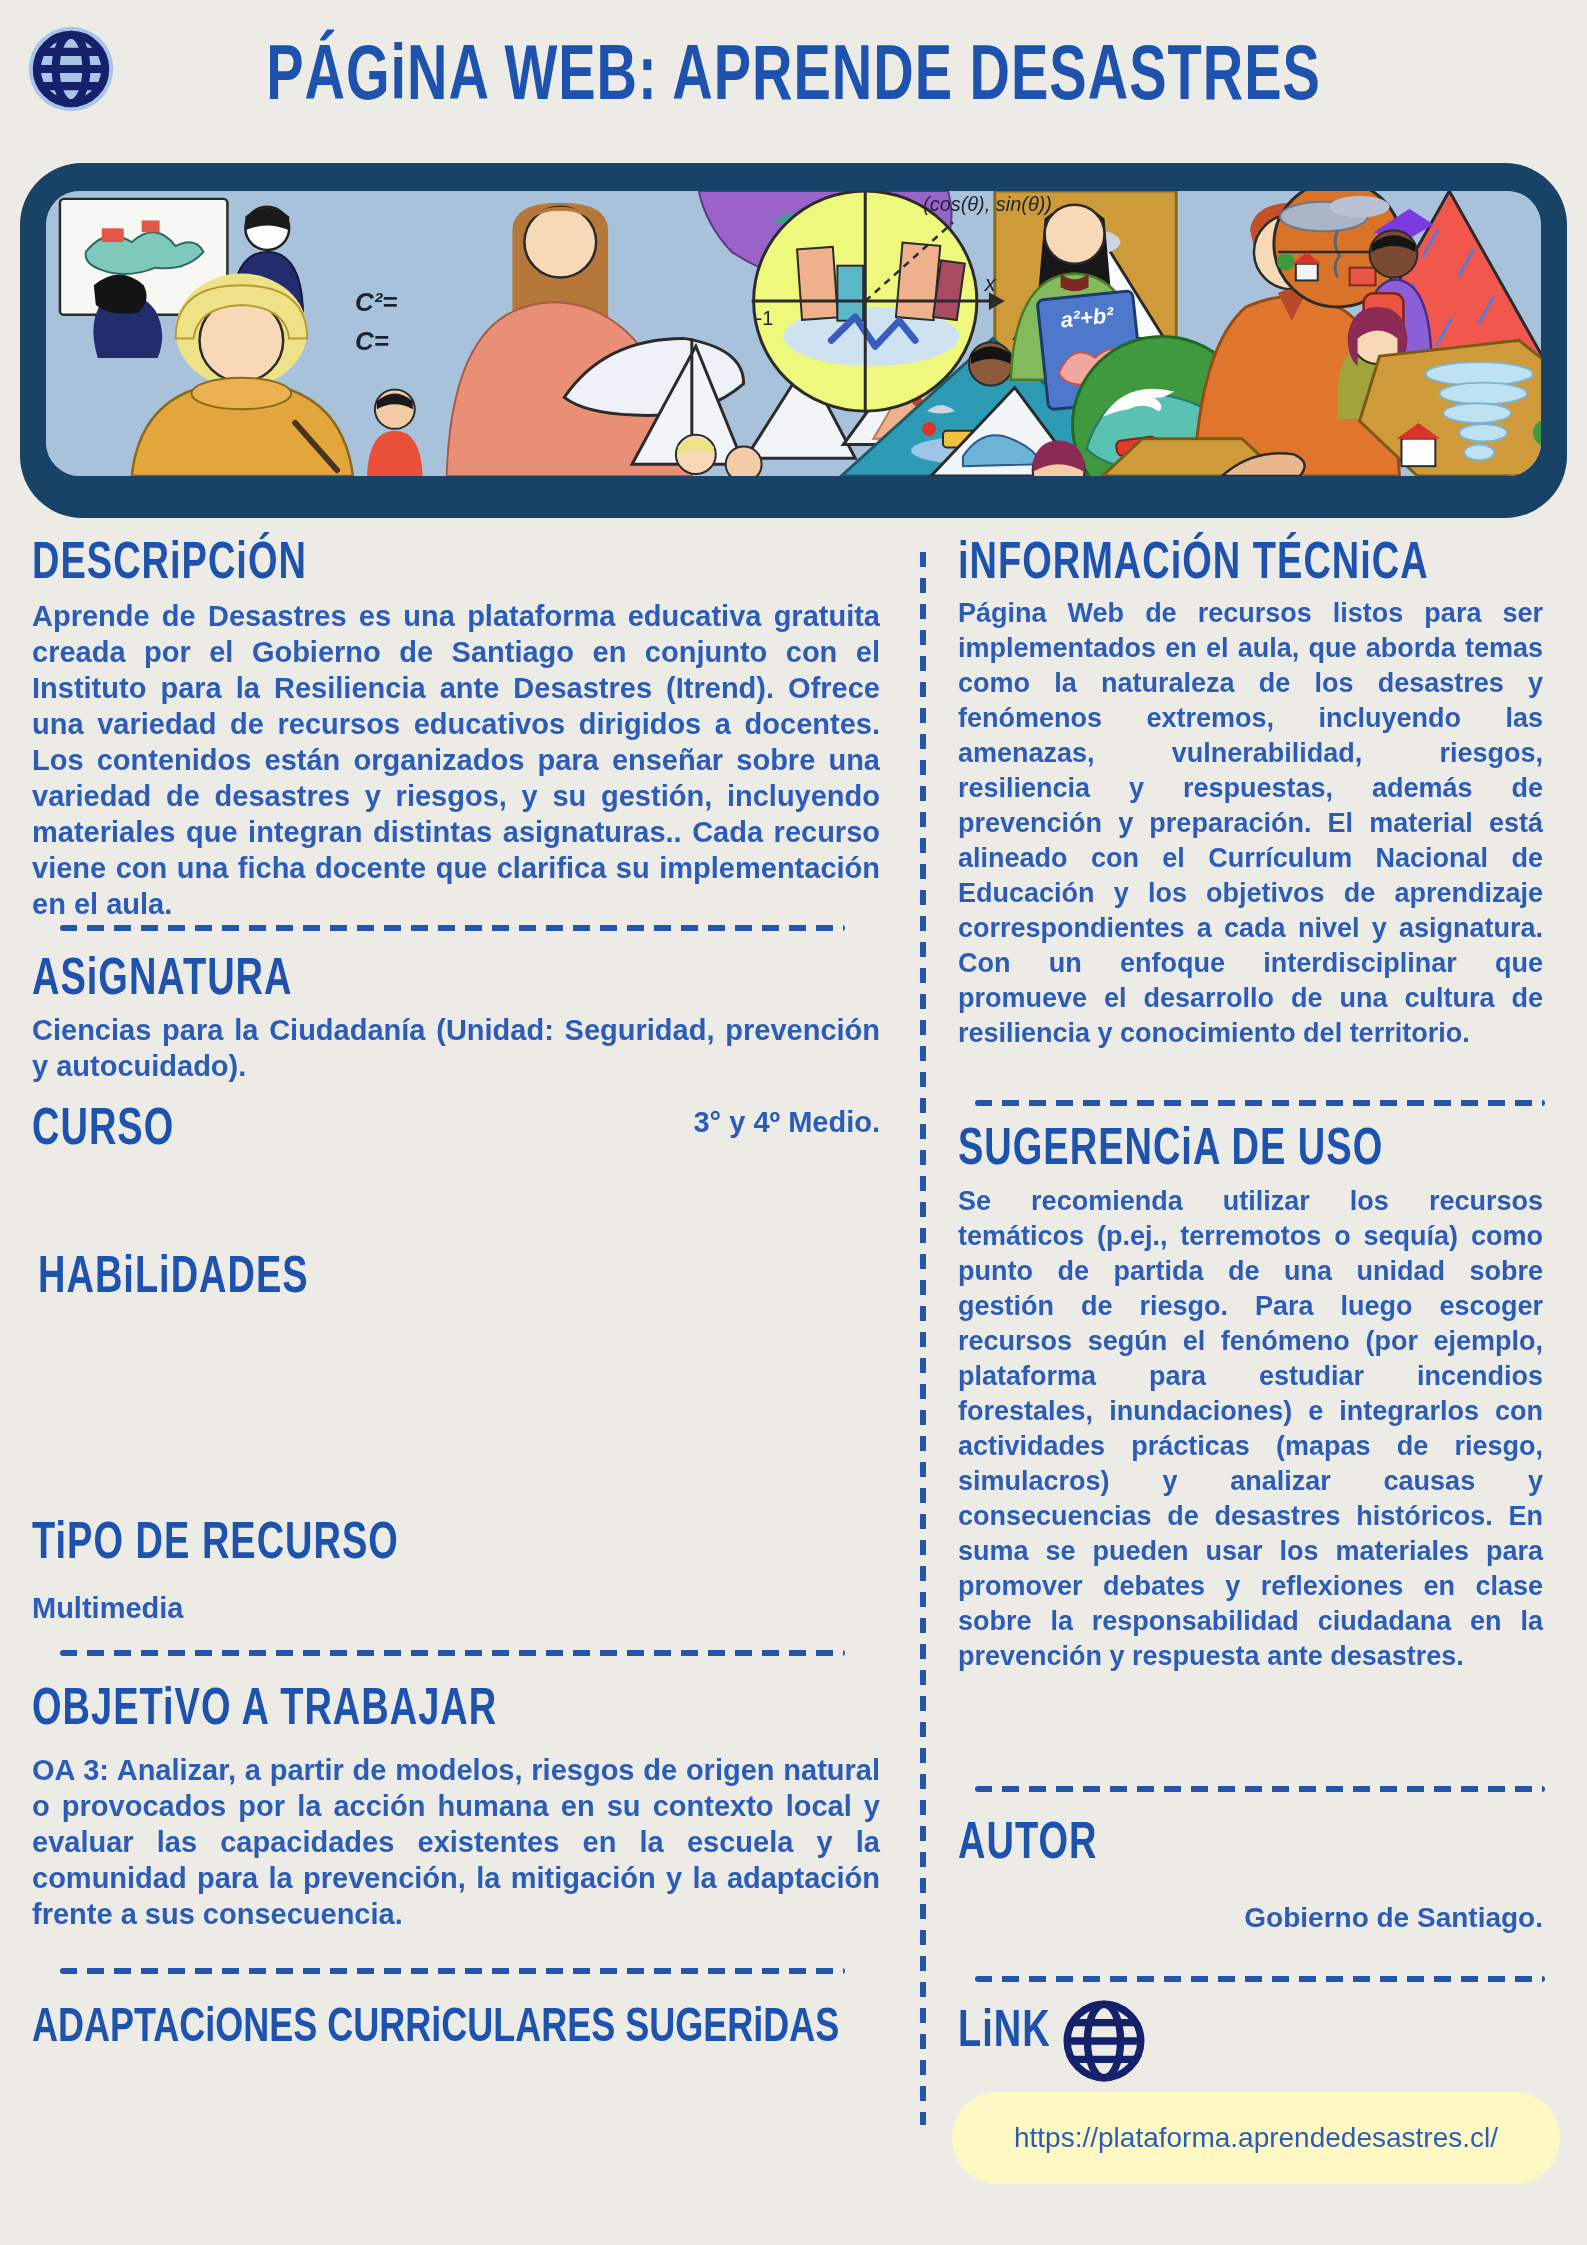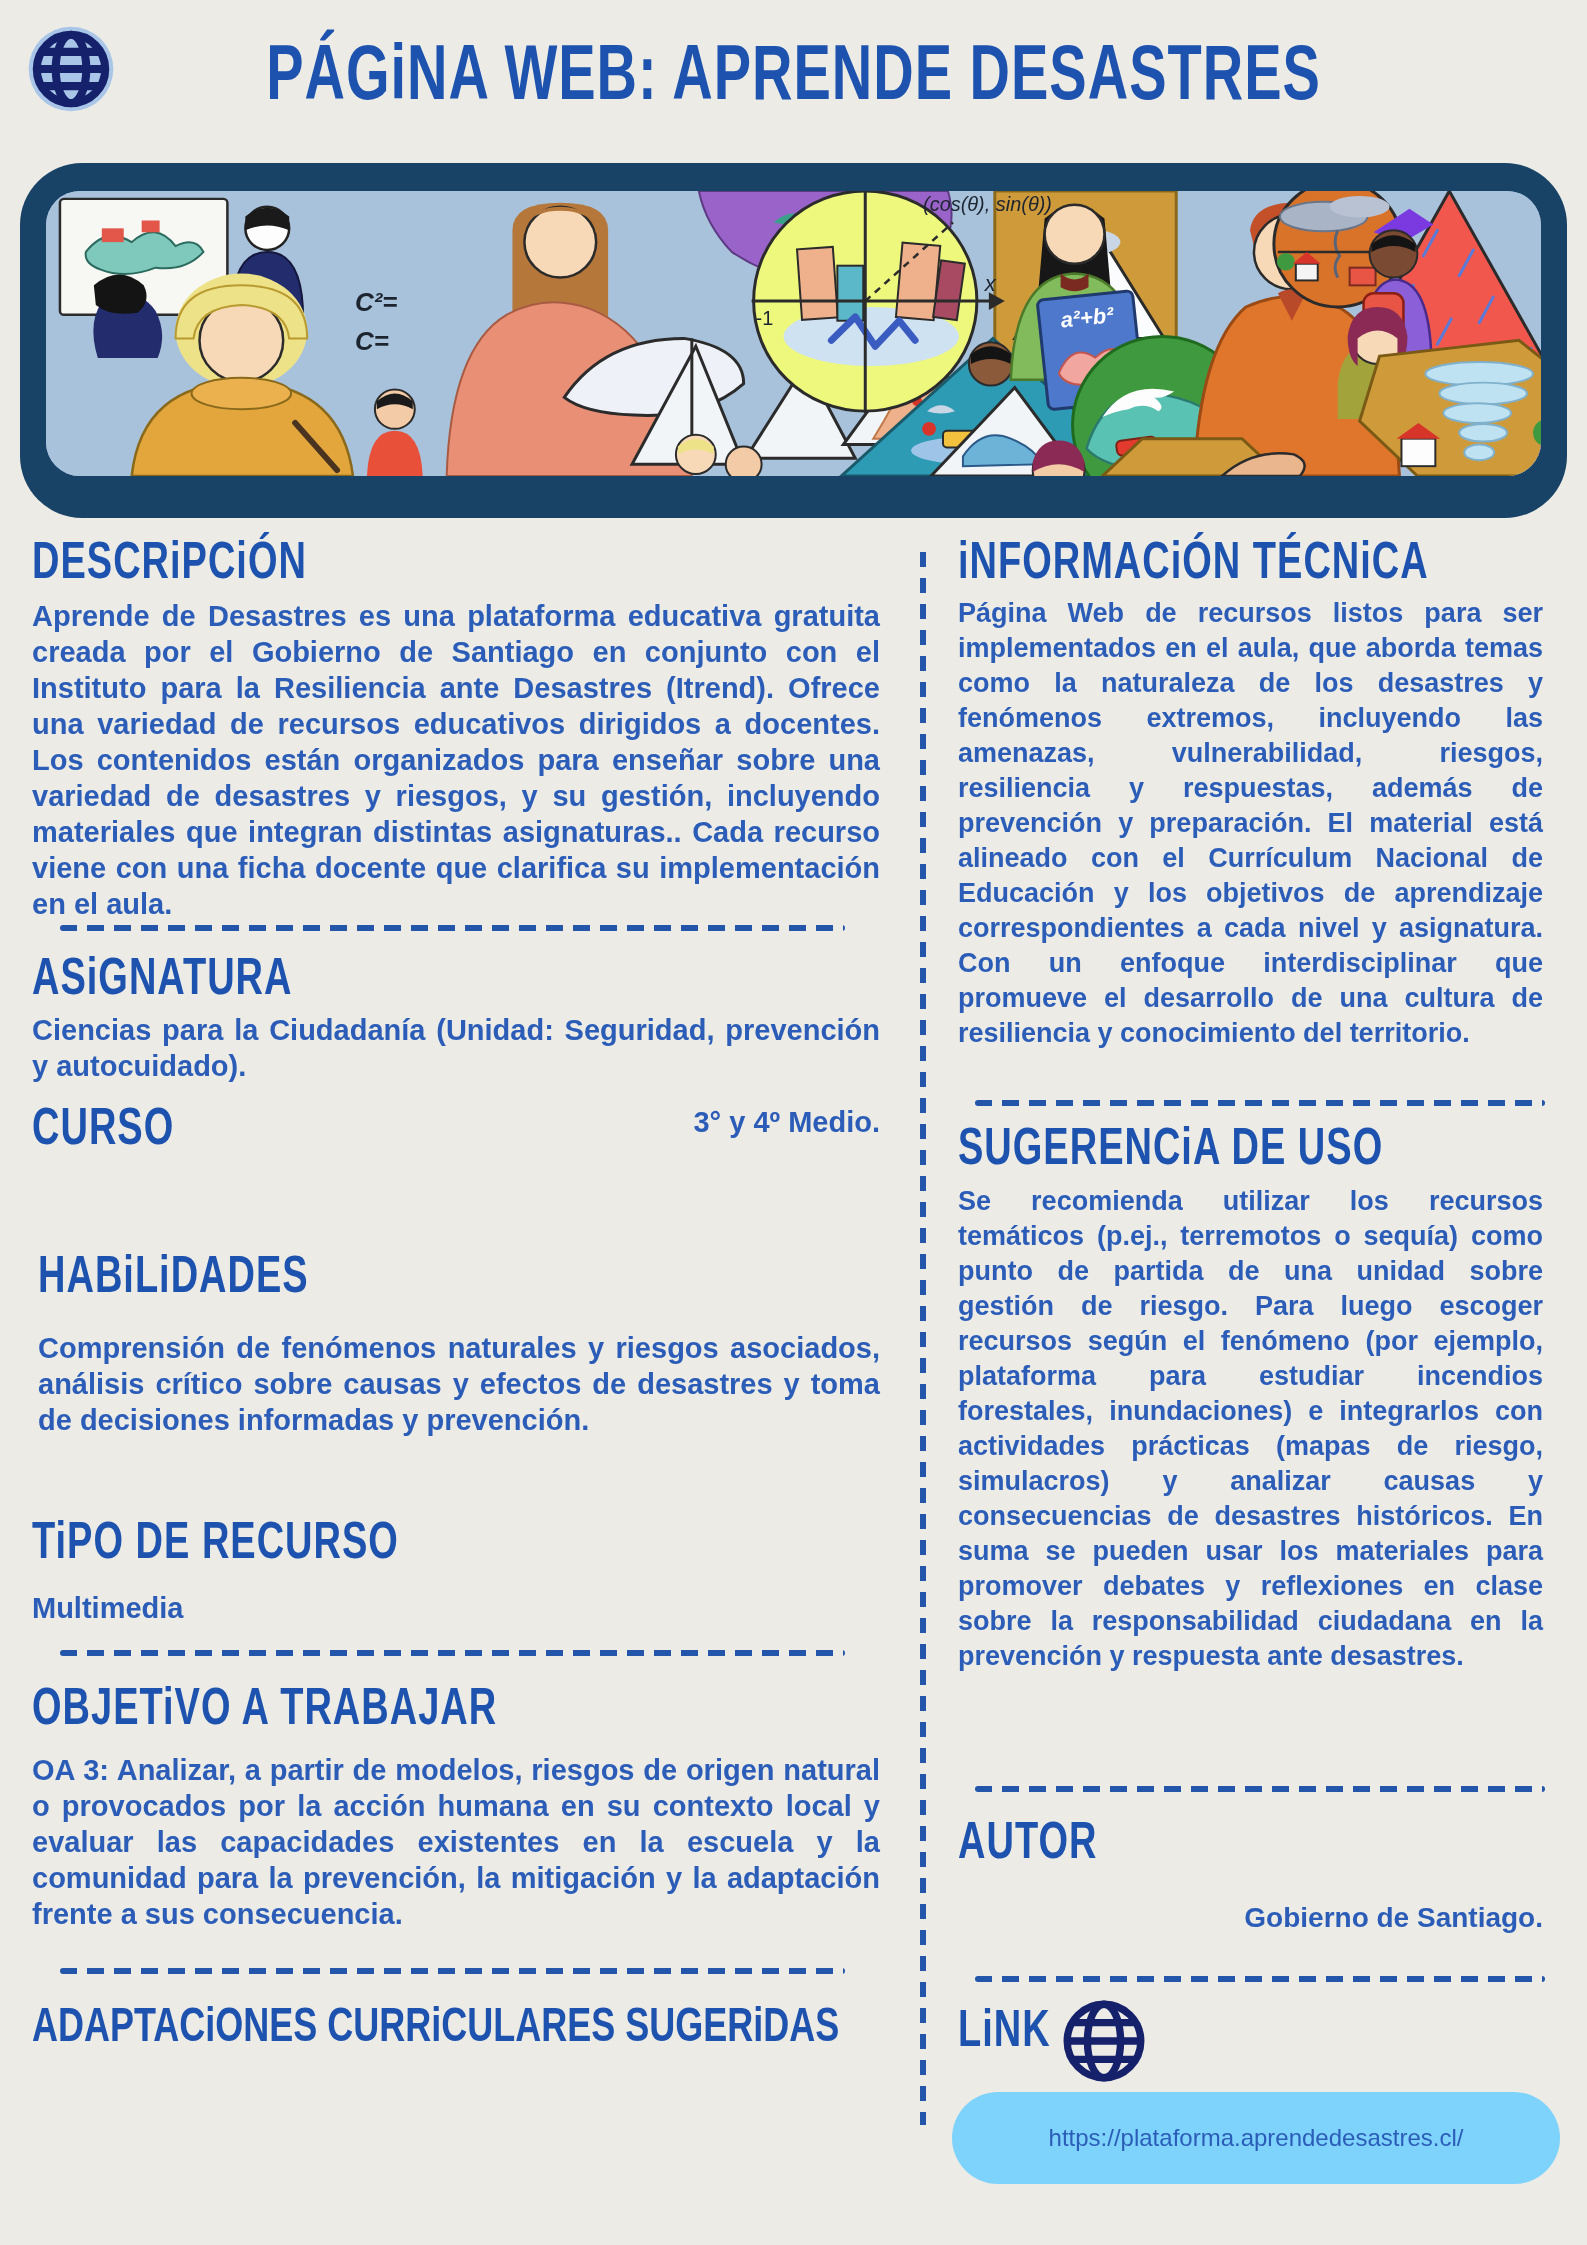--- a/index.html
+++ b/index.html
@@ -26,23 +26,23 @@
   .pr{left:958px;width:585px;font-size:27px;line-height:35px;}
   .left-x{left:32px;}
   .right-x{left:958px;}
 
   .hdash{position:absolute;height:6px;border-radius:3px;
          background:repeating-linear-gradient(90deg,#2355AB 0 17px,transparent 17px 27px);}
   .vdash{position:absolute;width:6px;
          background:repeating-linear-gradient(180deg,#2355AB 0 15px,transparent 15px 26px);}
 
   .link-row-globe{position:absolute;left:1058px;top:1995px;width:92px;height:92px;}
-  .url-pill{position:absolute;left:952px;top:2092px;width:608px;height:92px;background:#7dd3fc;
+  .url-pill{position:absolute;left:952px;top:2092px;width:608px;height:92px;background:#fef9c3;
             border-radius:46px;display:flex;align-items:center;justify-content:center;
-            font-size:24px;color:#2B5DB8;cursor:pointer;}
+            font-size:28px;color:#2B5DB8;cursor:pointer;}
 </style>
 </head>
 <body>
 
 <div class="page">
 
   <div class="globe-top">
     <svg viewBox="0 0 100 100" xmlns="http://www.w3.org/2000/svg">
       <circle cx="50" cy="50" r="47" fill="#A9C6E9"></circle>
       <circle cx="50" cy="50" r="38" fill="none" stroke="#16216B" stroke-width="9"></circle>
@@ -274,21 +274,20 @@
   <div class="p pl" style="top:598px">Aprende de Desastres es una plataforma educativa gratuita creada por el Gobierno de Santiago en conjunto con el Instituto para la Resiliencia ante Desastres (Itrend). Ofrece una variedad de recursos educativos dirigidos a docentes. Los contenidos están organizados para enseñar sobre una variedad de desastres y riesgos, y su gestión, incluyendo materiales que integran distintas asignaturas.. Cada recurso viene con una ficha docente que clarifica su implementación en el aula.</div>
   <div class="hdash" style="top:925px;left:60px;width:785px"></div>
 
   <div class="sec-h left-x" style="top:948px">ASiGNATURA</div>
   <div class="p pl" style="top:1012px">Ciencias para la Ciudadanía (Unidad: Seguridad, prevención y autocuidado).</div>
 
   <div class="sec-h left-x" style="top:1098px">CURSO</div>
   <div class="p pl" style="top:1104px;text-align:right">3° y 4º Medio.</div>
 
   <div class="sec-h" style="top:1246px;left:38px">HABiLiDADES</div>
-  <div class="p pl" style="top:1330px;left:38px;width:842px">Comprensión de fenómenos naturales y riesgos asociados, análisis crítico sobre causas y efectos de desastres y toma de decisiones informadas y prevención.</div>
 
   <div class="sec-h left-x" style="top:1512px">TiPO DE RECURSO</div>
   <div class="p pl" style="top:1590px;text-align:left">Multimedia</div>
   <div class="hdash" style="top:1650px;left:60px;width:785px"></div>
 
   <div class="sec-h left-x" style="top:1678px">OBJETiVO A TRABAJAR</div>
   <div class="p pl" style="top:1752px">OA 3: Analizar, a partir de modelos, riesgos de origen natural o provocados por la acción humana en su contexto local y evaluar las capacidades existentes en la escuela y la comunidad para la prevención, la mitigación y la adaptación frente a sus consecuencia.</div>
   <div class="hdash" style="top:1968px;left:60px;width:785px"></div>
 
   <div class="sec-h small left-x" style="top:1996px">ADAPTACiONES CURRiCULARES SUGERiDAS</div>

